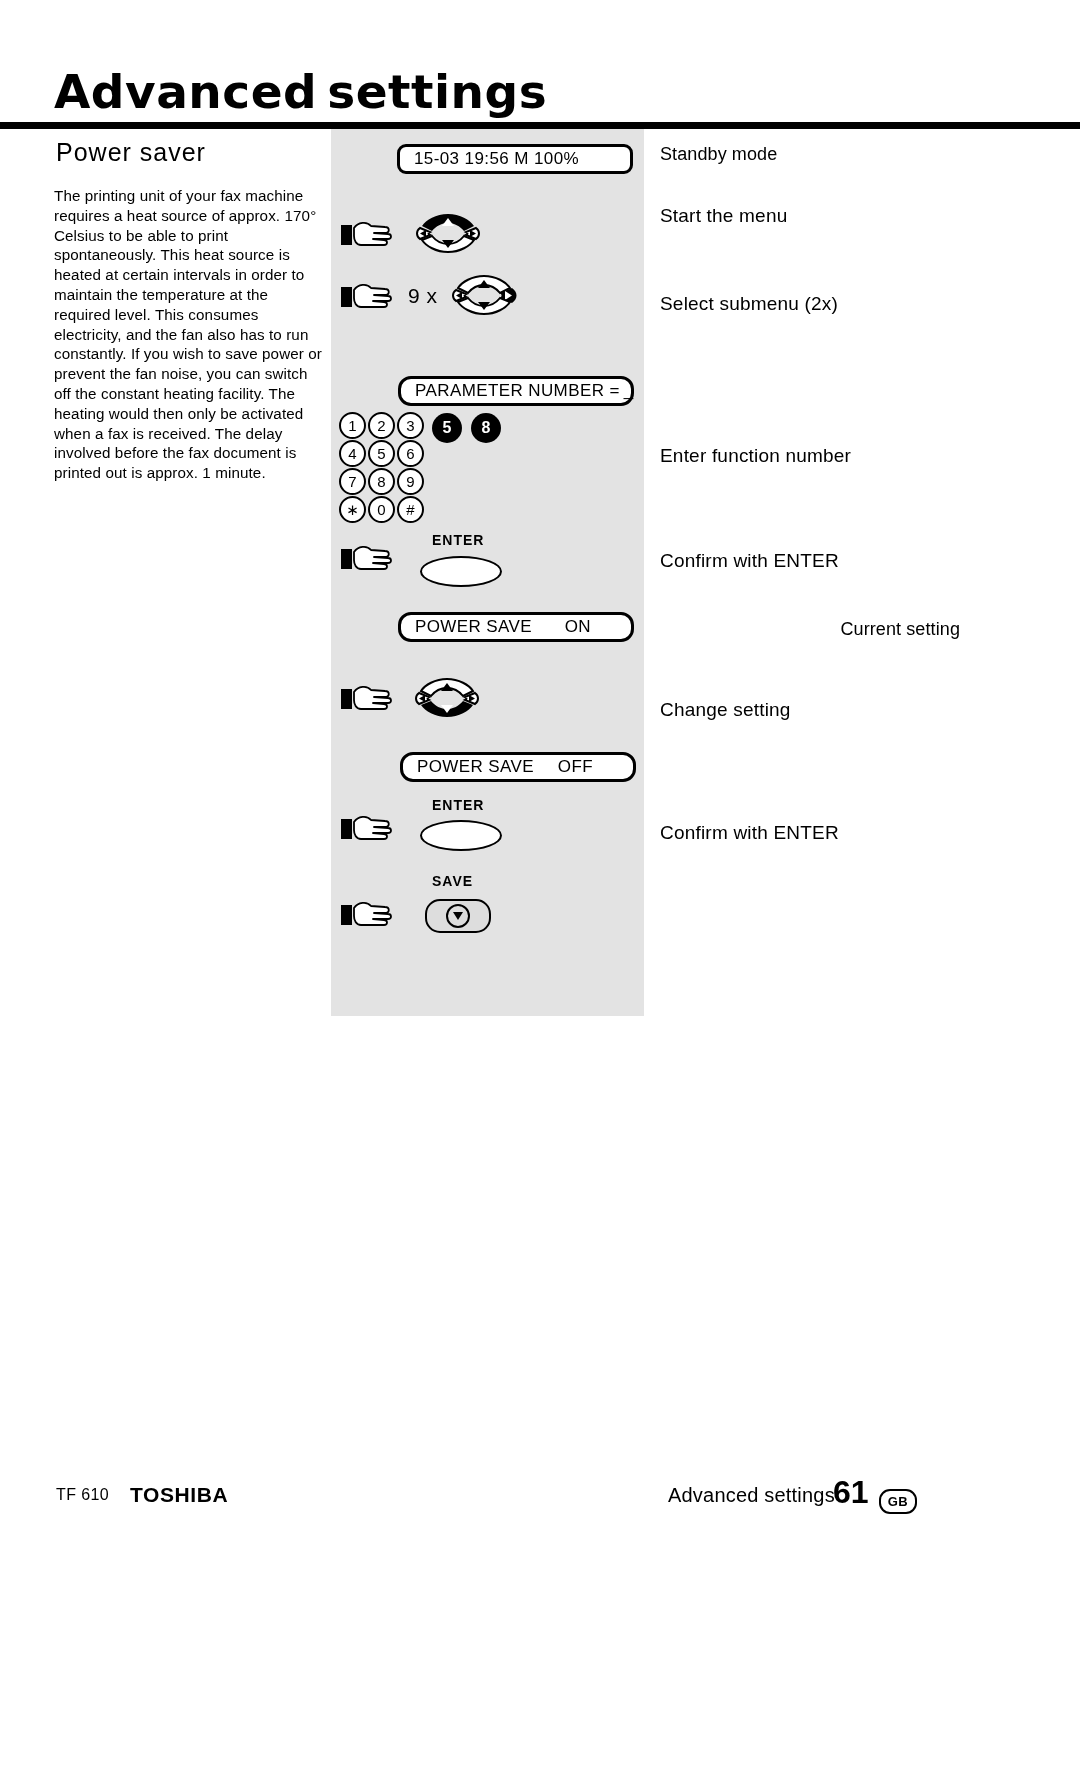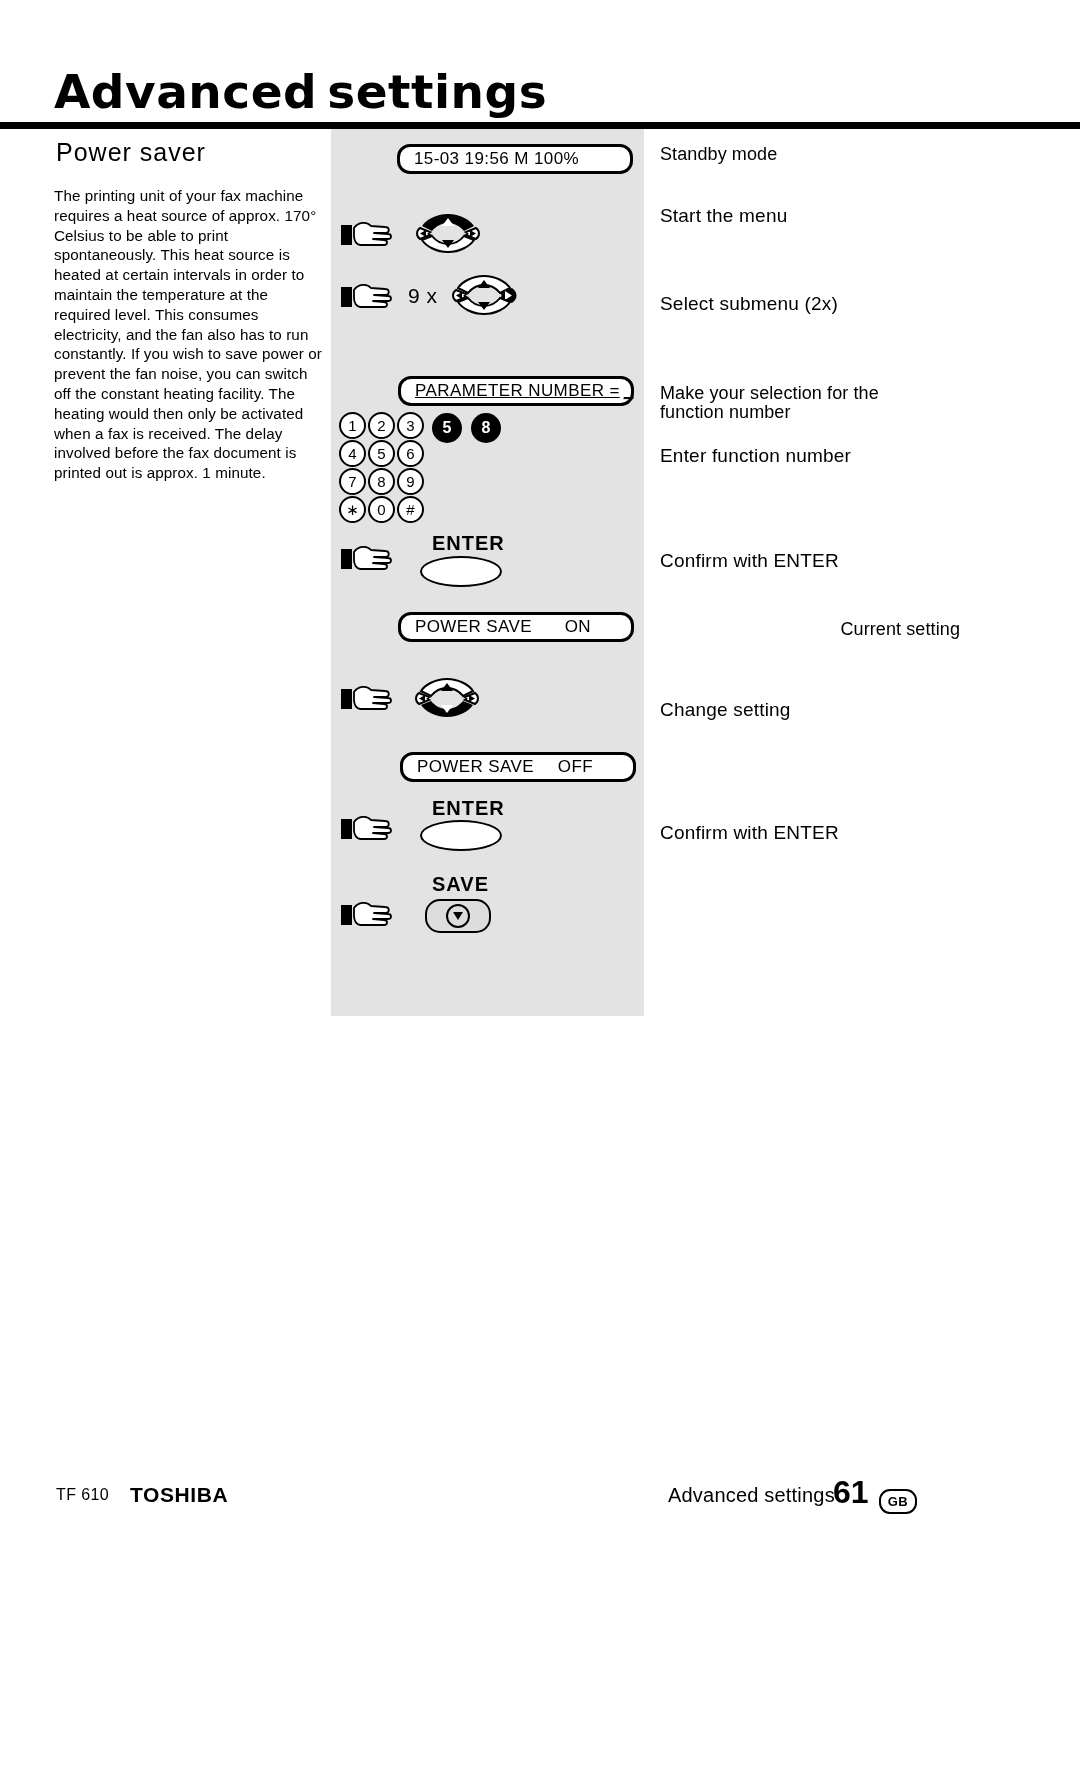--- a/index.html
+++ b/index.html
@@ -52,22 +52,22 @@
     border:3px solid #000;
     border-radius:13px;
     height:30px;
     display:flex;align-items:center;
     font-size:17px;
     letter-spacing:0.4px;
     font-family:"Liberation Sans", sans-serif;
     box-sizing:border-box;
     padding:0 14px;
   }
-  #lcd-standby{left:397px;top:144px;width:236px;}
-  #lcd-param{left:398px;top:376px;width:236px;text-decoration:underline;}
+  #lcd-standby{left:397px;top:144px;width:236px;border-radius:9px;}
+  #lcd-param{left:398px;top:376px;width:236px;}
   #lcd-on{left:398px;top:612px;width:236px;}
   #lcd-off{left:400px;top:752px;width:236px;}
   .lcd .lbl{white-space:nowrap;}
   .lcd .val{margin-left:auto;padding-right:26px;}
 
   
   .hand{position:absolute;width:54px;height:34px;}
   .hand svg{width:100%;height:100%;display:block;}
 
   
@@ -92,21 +92,21 @@
   .key-hl{
     width:30px;height:30px;border-radius:50%;
     background:#000;color:#fff;
     margin-right:9px;
     display:flex;align-items:center;justify-content:center;
     font-size:16px;font-weight:bold;
   }
 
   
   .btn-label{
-    position:absolute;font-size:20px;font-weight:bold;letter-spacing:1px;
+    position:absolute;font-size:14px;font-weight:bold;letter-spacing:1px;
   }
   .ellipse-btn{
     position:absolute;width:78px;height:27px;border:2.5px solid #000;
     border-radius:50%;background:#fff;
   }
   .stop-btn{
     position:absolute;width:62px;height:30px;border:2.5px solid #000;
     border-radius:15px;background:#ddd;
     display:flex;align-items:center;justify-content:center;
   }
@@ -288,21 +288,20 @@
   </div>
   <div class="stop-btn" style="left:425px;top:899px;">
     <span class="circ">
         <span class="tri"></span>
       </span>
   </div>
 
   <div class="r-small" style="top:145px;">Standby mode</div>
   <div class="r-big" style="top:203px;">Start the menu</div>
   <div class="r-big" style="top:266px;margin-top:25px;">Select submenu (2x)</div>
-  <div class="r-small" style="top:384px;width:250px;">Make your selection for the function number</div>
   <div class="r-big" style="top:443px;">Enter function number</div>
   <div class="r-big" style="top:548px;">Confirm with ENTER</div>
   <div class="r-small" style="top:620px;text-align:right;">Current setting</div>
   <div class="r-big" style="top:697px;">Change setting</div>
   <div class="r-big" style="top:820px;">Confirm with ENTER</div>
 
   <div class="footer">
     <div class="f-model">TF 610</div>
     <div class="f-brand">TOSHIBA</div>
     <div class="f-sect">Advanced settings</div>

